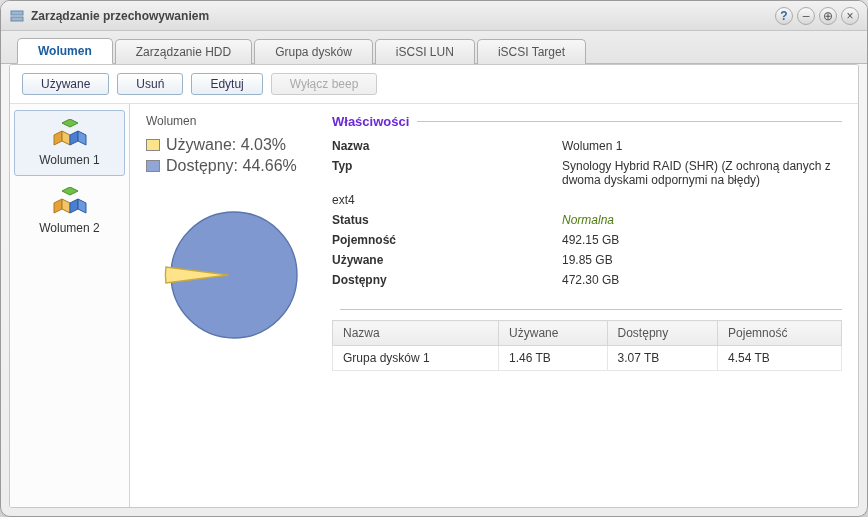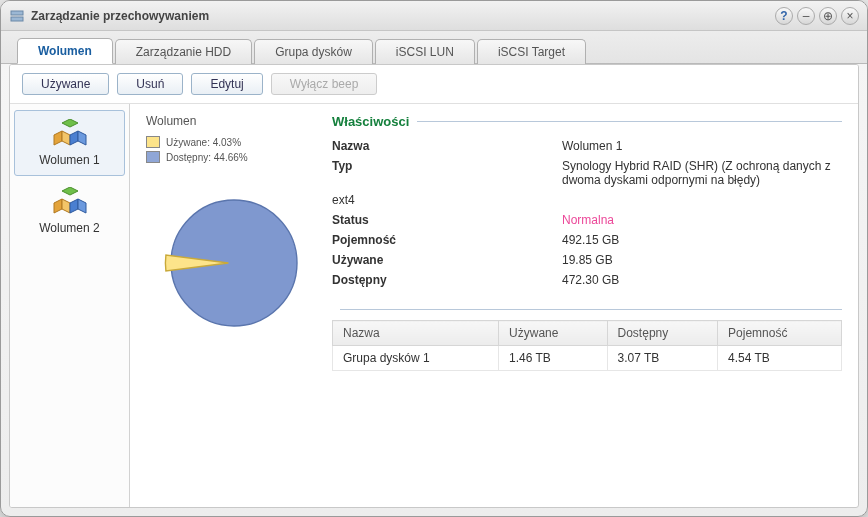--- a/index.html
+++ b/index.html
@@ -127,38 +127,38 @@
     display:flex;
     padding:10px 16px;
     gap:10px;
   }
   .col-overview {
     width:176px;
   }
   .col-overview h3 {
     margin:0 0 8px 0; font-size:12px; font-weight:normal; color:#555;
   }
-  .legend-item { display:flex;align-items:center;gap:6px;margin-bottom:3px;font-size:10px;color:#555; }
+  .legend-item { display:flex;align-items:center;gap:6px;margin-bottom:3px;font-size:16px;color:#555; }
   .legend-swatch { width:14px;height:12px;border:1px solid #888; }
   .legend-swatch.used { background:#fde48a; }
   .legend-swatch.avail { background:#8fa6d6; }
   .pie {
     width:140px;height:140px;margin:30px auto 0 auto;
   }
   .col-props { flex:1; }
   .section-head {
     display:flex;align-items:center;
-    color:#15803d;font-weight:bold;font-size:13px;
+    color:#6d28d9;font-weight:bold;font-size:13px;
     margin: 0 0 10px 0;
   }
   .section-head .line { flex:1;height:1px;background:#b8c8da;margin-left:8px; }
   .prop-row { display:flex; margin-bottom:6px; }
   .prop-label { width:230px; font-weight:bold; color:#333; }
   .prop-value { flex:1; color:#333; }
-  .prop-value.status-ok { color:#ec4899; }
+  .prop-value.status-ok { color:#4d7c0f;font-style:italic; }
   .dg-section { margin-top:22px; }
   .dg-table { width:100%; border-collapse:collapse; }
   .dg-table th, .dg-table td {
     text-align:left; padding:5px 10px; font-size:12px; color:#333;
   }
   .dg-table th {
     background:linear-gradient(to bottom,#f7f7f7,#ececec);
     border:1px solid #d6d6d6;
     font-weight:normal; color:#555;
   }

